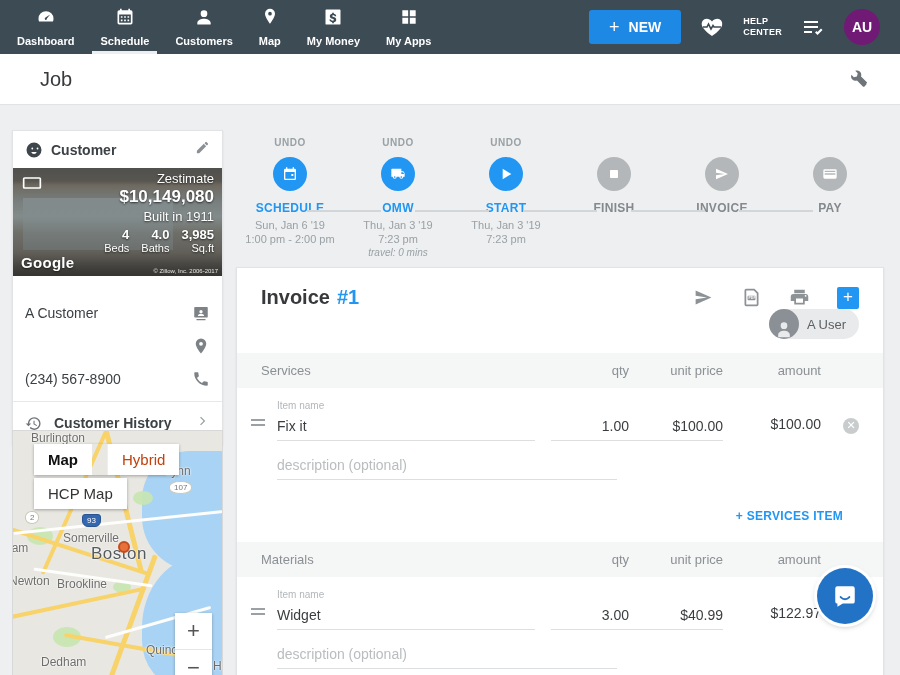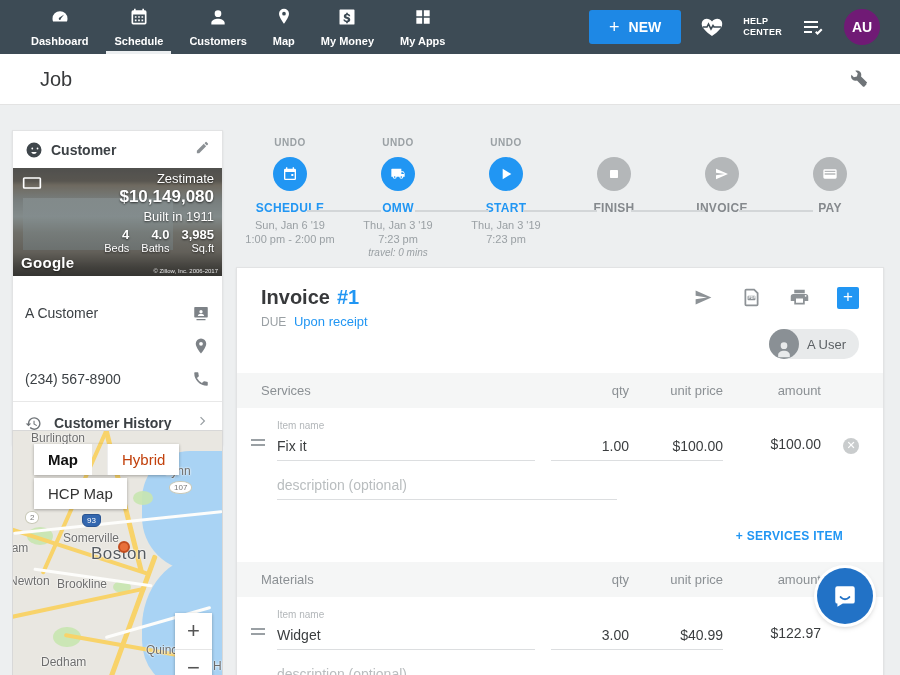--- a/index.html
+++ b/index.html
@@ -1,21 +1,21 @@
 <!DOCTYPE html>
 <html><head>
 <meta charset="utf-8">
 <style>
   * { margin:0; padding:0; box-sizing:border-box; }
   html,body { width:900px; height:675px; overflow:hidden; background:#edeff0;
     font-family:"Liberation Sans", sans-serif; }
 
   
   .topnav { height:54px; background:#3d4b55; display:flex; align-items:stretch; }
-  .nav-tabs { display:flex; padding-left:18px;text-align:center; }
+  .nav-tabs { display:flex; padding-left:4px;text-align:center; }
   .nav-tab { display:flex; flex-direction:column; align-items:center; justify-content:center;
     padding:0 13px; gap:4px; color:#fff; cursor:pointer; position:relative; }
   .nav-tab svg { width:20px; height:20px; fill:#fff; }
   .nav-tab .tlabel { font-size:11px; font-weight:bold; }
   .nav-tab.active::after { content:""; position:absolute; bottom:0; left:5px; right:5px;
     height:3px; background:#eceff1; }
   .nav-right { margin-left:auto; display:flex; align-items:center; gap:19px; padding-right:20px; }
   .new-btn { background:#1e88e5; color:#fff; border:none; border-radius:3px; height:34px;
     padding:0 20px; font-size:14px; font-weight:bold; display:flex; align-items:center; gap:9px;
     font-family:inherit; cursor:pointer; }
@@ -464,24 +464,20 @@
               </svg>
             </span>
           <span class="aicon">
               <svg viewBox="0 0 24 24">
                 <path d="M19 8H5a3 3 0 0 0-3 3v5h4v4h12v-4h4v-5a3 3 0 0 0-3-3zm-3 10H8v-5h8zm3-7a1 1 0 1 1 1-1 1 1 0 0 1-1 1zM18 3H6v4h12z"></path>
               </svg>
             </span>
           <span class="add-btn">+</span>
         </div>
       </div>
-      <div class="due-row">
-        <span class="due-label">DUE</span>
-        <span class="due-value">Upon receipt</span>
-      </div>
     </div>
     <div class="chip-row">
       <div class="user-chip">
         <span class="chip-av">
             <svg viewBox="0 0 24 24">
               <path d="M12 12a4 4 0 1 0-4-4 4 4 0 0 0 4 4zm0 2c-3.3 0-7 1.7-7 5v3h14v-3c0-3.3-3.7-5-7-5z"></path>
             </svg>
           </span>
         <span class="chip-name">A User</span>
       </div>

